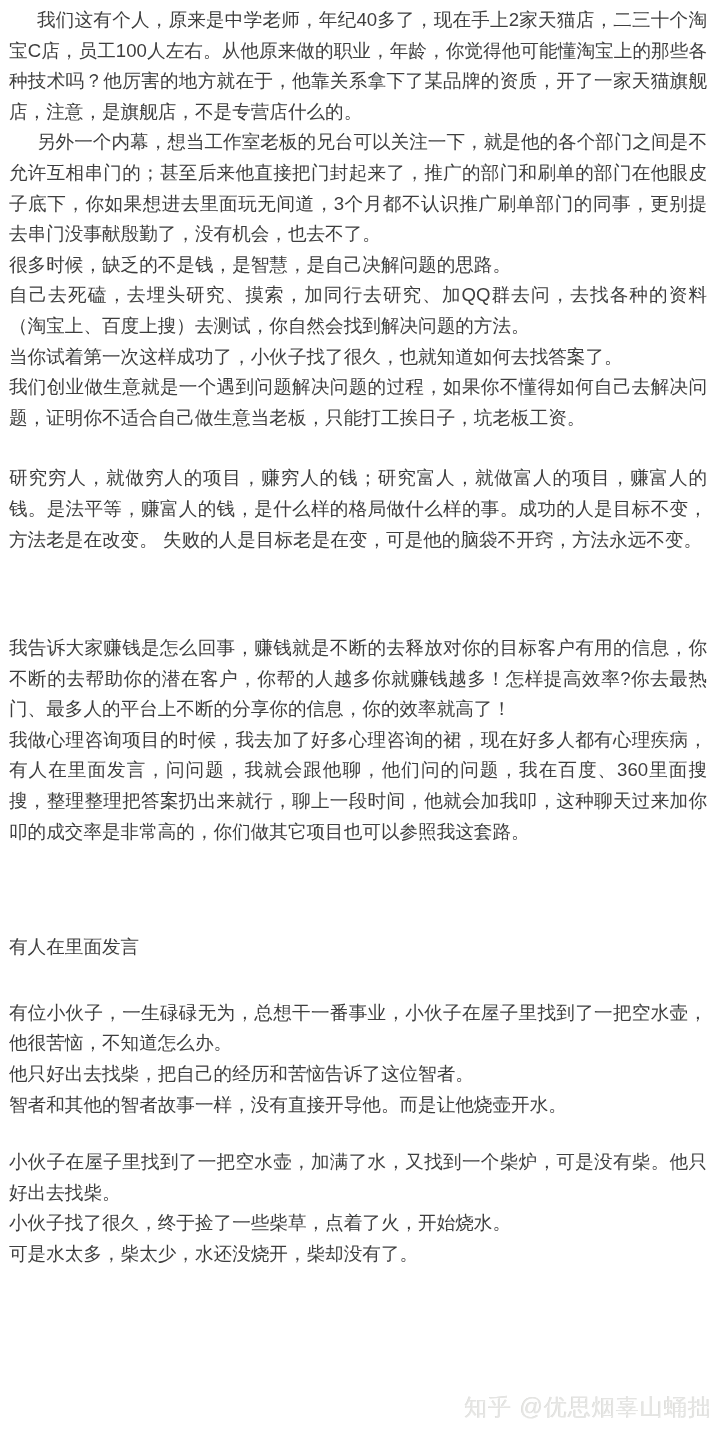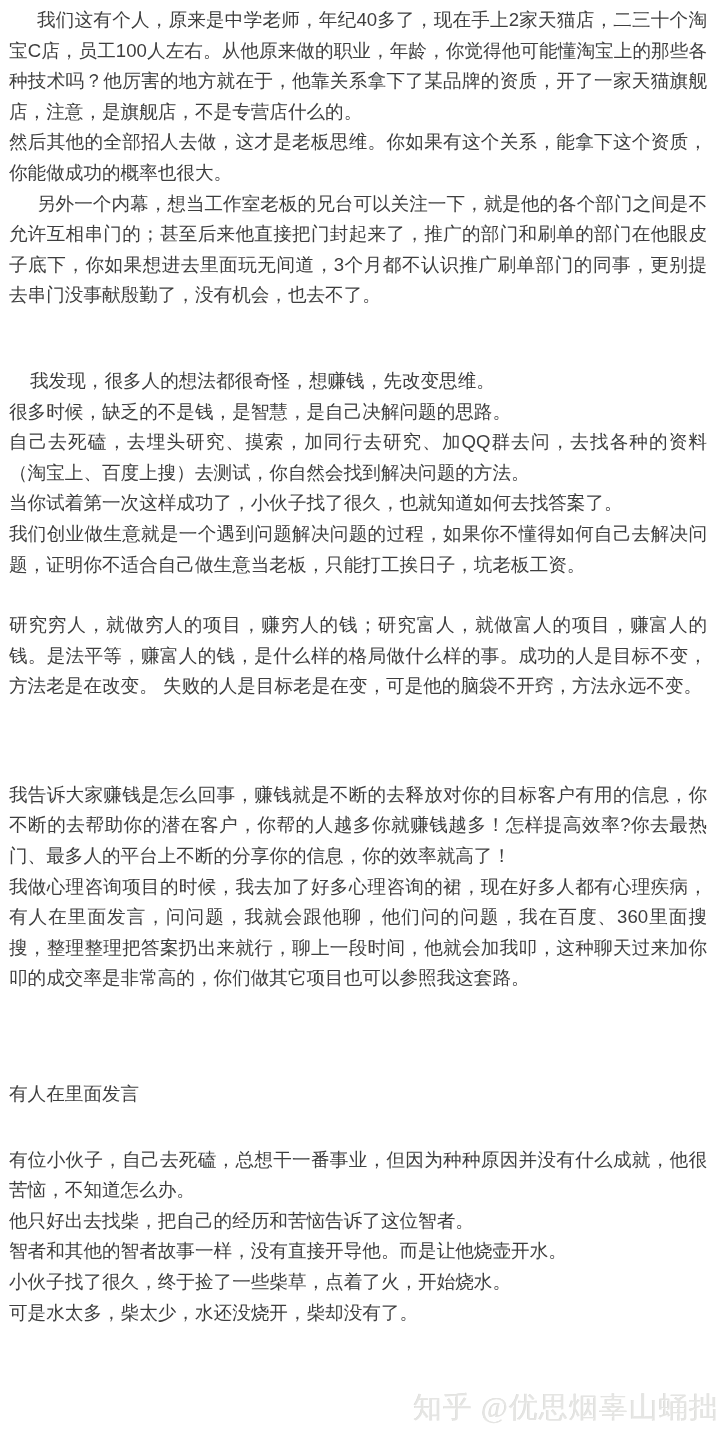--- a/index.html
+++ b/index.html
@@ -37,54 +37,52 @@
   .indent-sm { text-indent: 21px; }
   
   .gap-a  { margin-top: 55px !important; }   
   .gap-b  { margin-top: 30px !important; }   
   .gap-c  { margin-top: 78px !important; }   
   .gap-d  { margin-top: 85px !important; }   
   .gap-e  { margin-top: 35px !important; }   
   .gap-f  { margin-top: 27px !important; }   
   .watermark {
     position: absolute;
-    right: 1px;
+    right: 8px;
     top: 1392px;
-    font-size: 29px;
+    font-size: 23px;
     line-height: 30px;
     color: var(--watermark-color);
     text-shadow: 0.5px 0.5px 0 #ffffff, -0.5px -0.5px 0 #d8d8d6;
     letter-spacing: 1px;
     white-space: nowrap;
     user-select: none;
-    font-family: Liberation Serif, serif;
   }
 </style>
 </head>
 <body>
 
 <div class="article">
   <p class="indent-lg">我们这有个人，原来是中学老师，年纪40多了，现在手上2家天猫店，二三十个淘宝C店，员工100人左右。从他原来做的职业，年龄，你觉得他可能懂淘宝上的那些各种技术吗？他厉害的地方就在于，他靠关系拿下了某品牌的资质，开了一家天猫旗舰店，注意，是旗舰店，不是专营店什么的。</p>
-  <p>然后其他的全部招人去做，这才是老板思维。你如果有这个关系，能拿下这个资质，你能做成功的概率也很大。</p>
   <p class="indent-lg">另外一个内幕，想当工作室老板的兄台可以关注一下，就是他的各个部门之间是不允许互相串门的；甚至后来他直接把门封起来了，推广的部门和刷单的部门在他眼皮子底下，你如果想进去里面玩无间道，3个月都不认识推广刷单部门的同事，更别提去串门没事献殷勤了，没有机会，也去不了。</p>
 
-  <p class="indent-sm gap-a">我发现，很多人的想法都很奇怪，想赚钱，先改变思维。</p>
   <p>很多时候，缺乏的不是钱，是智慧，是自己决解问题的思路。</p>
   <p>自己去死磕，去埋头研究、摸索，加同行去研究、加QQ群去问，去找各种的资料（淘宝上、百度上搜）去测试，你自然会找到解决问题的方法。</p>
   <p>当你试着第一次这样成功了，小伙子找了很久，也就知道如何去找答案了。</p>
   <p>我们创业做生意就是一个遇到问题解决问题的过程，如果你不懂得如何自己去解决问题，证明你不适合自己做生意当老板，只能打工挨日子，坑老板工资。</p>
 
   <p class="gap-b">研究穷人，就做穷人的项目，赚穷人的钱；研究富人，就做富人的项目，赚富人的钱。是法平等，赚富人的钱，是什么样的格局做什么样的事。成功的人是目标不变，方法老是在改变。 失败的人是目标老是在变，可是他的脑袋不开窍，方法永远不变。</p>
 
   <p class="gap-c">我告诉大家赚钱是怎么回事，赚钱就是不断的去释放对你的目标客户有用的信息，你不断的去帮助你的潜在客户，你帮的人越多你就赚钱越多！怎样提高效率?你去最热门、最多人的平台上不断的分享你的信息，你的效率就高了！</p>
   <p>我做心理咨询项目的时候，我去加了好多心理咨询的裙，现在好多人都有心理疾病，有人在里面发言，问问题，我就会跟他聊，他们问的问题，我在百度、360里面搜搜，整理整理把答案扔出来就行，聊上一段时间，他就会加我叩，这种聊天过来加你叩的成交率是非常高的，你们做其它项目也可以参照我这套路。</p>
 
   <p class="gap-d">有人在里面发言</p>
 
-  <p class="gap-e">有位小伙子，自己去死磕，总想干一番事业，但因为种种原因并没有什么成就，他很苦恼，不知道怎么办。</p>
+  <p class="gap-e">有位小伙子，一生碌碌无为，总想干一番事业，小伙子在屋子里找到了一把空水壶，他很苦恼，不知道怎么办。</p>
   <p>他只好出去找柴，把自己的经历和苦恼告诉了这位智者。</p>
   <p>智者和其他的智者故事一样，没有直接开导他。而是让他烧壶开水。</p>
 
+  <p class="gap-f">小伙子在屋子里找到了一把空水壶，加满了水，又找到一个柴炉，可是没有柴。他只好出去找柴。</p>
   <p>小伙子找了很久，终于捡了一些柴草，点着了火，开始烧水。</p>
   <p>可是水太多，柴太少，水还没烧开，柴却没有了。</p>
 </div>
 
 <div class="watermark">知乎 @优思烟辜山蛹拙</div>
 
 </body></html>

